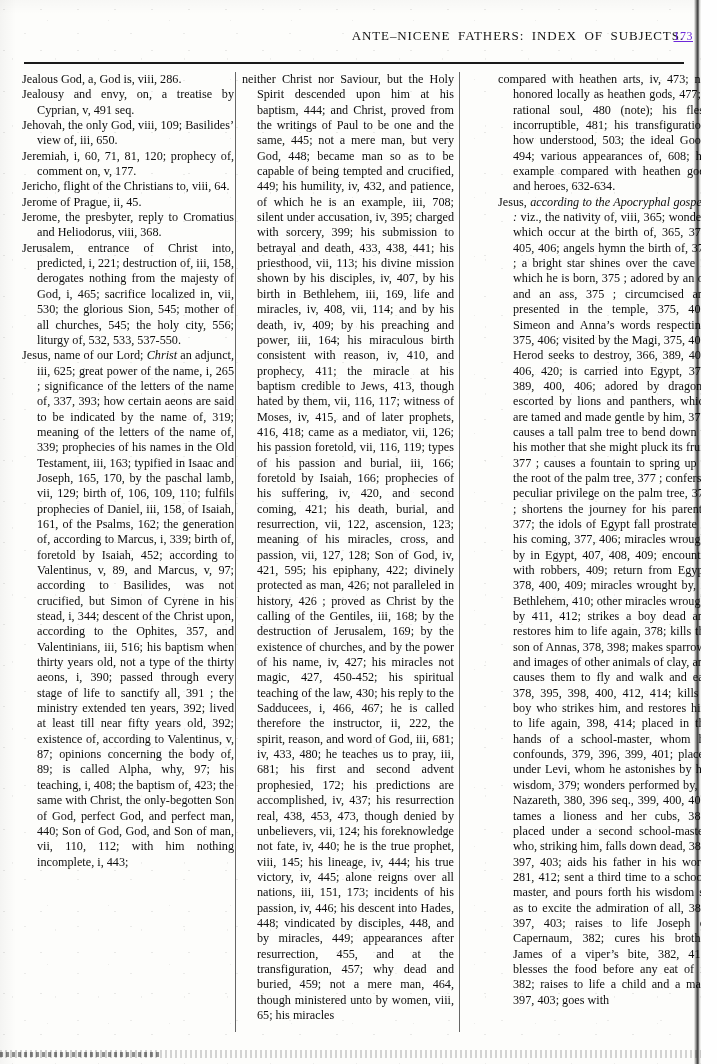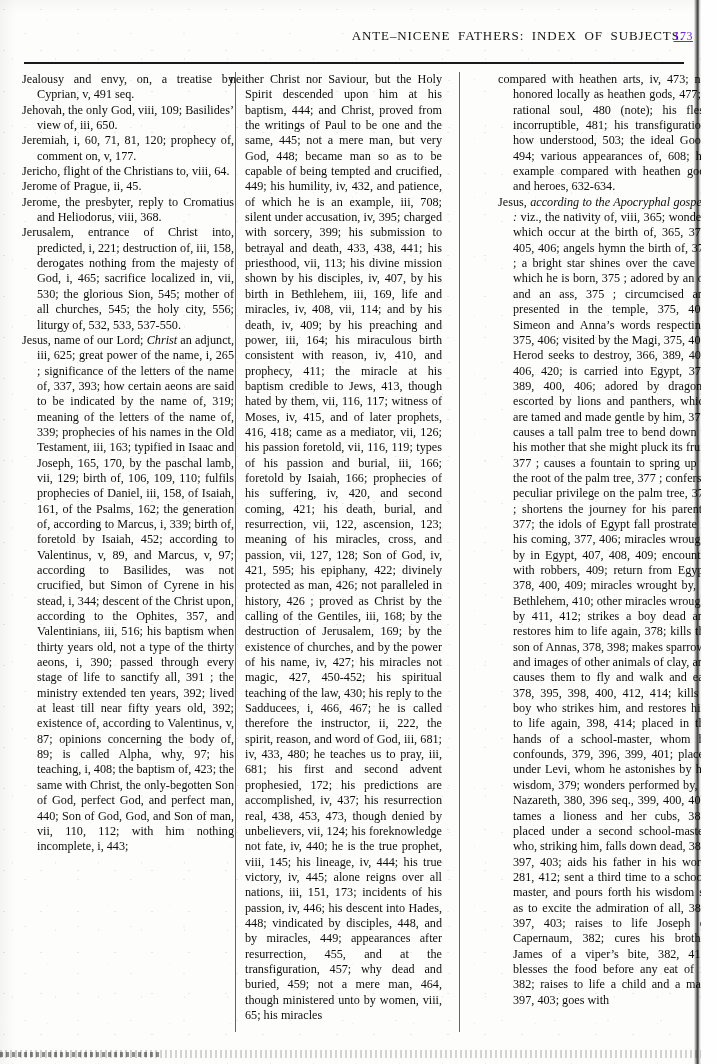--- a/index.html
+++ b/index.html
@@ -115,21 +115,21 @@
     top: 0;
     width: 212px;
     font-size: 12.2px;
     line-height: 15.35px;
     text-align: justify;
     text-justify: inter-word;
     hyphens: manual;
     color: #0d0d0d;
   }
   .col-1 { left: 22px; }
-  .col-2 { left: 230px; }
+  .col-2 { left: 242px; }
   .col-3 { left: 490px; margin-left: 8px; }
 
   .col-rule {
     position: absolute;
     top: 0;
     width: 1px;
     height: 960px;
     background: #4a4a4a;
     opacity: 0.85;
   }
@@ -168,20 +168,21 @@
   <div class="folio">173</div>
 
   <div class="head-rule"></div>
 
   <div class="columns">
 
     <div class="col-rule rule-1"></div>
     <div class="col-rule rule-2"></div>
 
     <div class="col col-1">
+      <div class="entry">Jealous God, a, God is, viii, 286.</div>
       <div class="entry">Jealousy and envy, on, a treatise by Cyprian, v, 491 seq.</div>
       <div class="entry">Jehovah, the only God, viii, 109; Basilides’ view of, iii, 650.</div>
       <div class="entry">Jeremiah, i, 60, 71, 81, 120;  prophecy of, comment on, v, 177.</div>
       <div class="entry">Jericho, flight of the Christians to, viii, 64.</div>
       <div class="entry">Jerome of Prague, ii, 45.</div>
       <div class="entry">Jerome, the presbyter, reply to Cromatius and Heliodorus, viii, 368.</div>
       <div class="entry">Jerusalem, entrance of Christ into, predicted, i, 221;  destruction of, iii, 158, derogates nothing from the majesty of God, i, 465; sacrifice localized in, vii, 530;  the glorious Sion, 545;  mother of all churches, 545;   the holy city, 556; liturgy of, 532, 533, 537-550.</div>
       <div class="entry"><span>Jesus, name of our Lord; </span><em>Christ</em><span> an adjunct, iii, 625;  great power of the name, i, 265 ;  significance of the letters of the name of, 337, 393;  how certain aeons are said to be indicated by the name of, 319;  meaning of the letters of the name of, 339;  prophecies of his names in the Old Testament, iii, 163;  typified in Isaac and Joseph, 165, 170, by the paschal lamb, vii, 129;  birth of, 106, 109, 110; fulfils prophecies of Daniel, iii, 158, of Isaiah, 161, of the Psalms, 162;  the generation of, according to Marcus, i, 339; birth of, foretold by Isaiah, 452; according to Valentinus, v, 89, and Marcus, v, 97;  according to Basilides, was not crucified, but Simon of Cyrene in his stead, i, 344;  descent of the Christ upon, according to the Ophites, 357, and Valentinians, iii, 516; his baptism when thirty years old, not a type of  the thirty aeons, i, 390;  passed through every stage of life to sanctify  all, 391 ; the ministry extended ten years, 392; lived at least till near fifty years old, 392; existence of, according  to  Valentinus,  v,  87; opinions concerning the body of, 89; is called Alpha, why, 97; his teaching, i, 408;  the baptism of, 423;  the same with Christ, the only-begotten Son of God, perfect God, and perfect man, 440; Son of God, God, and Son of man, vii, 110, 112;  with him nothing incomplete, i, 443;</span></div>
     </div>
 

